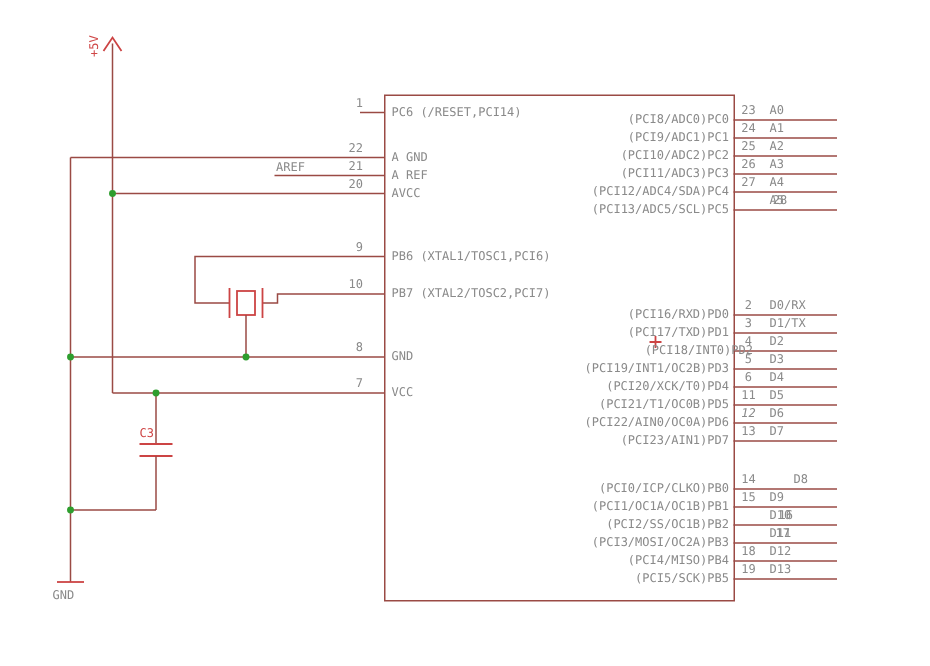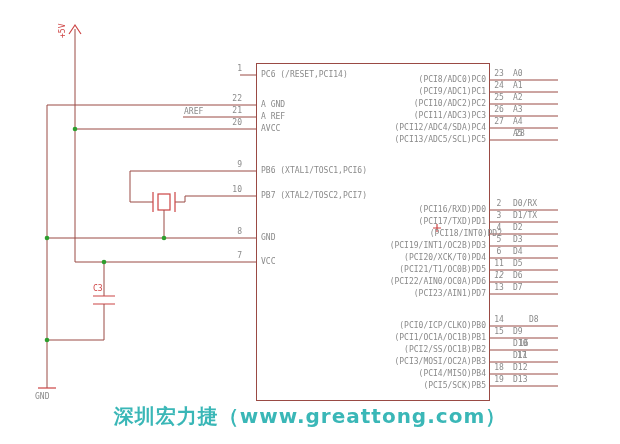--- a/index.html
+++ b/index.html
@@ -91,21 +91,20 @@
       <line x1="489" y1="362" x2="558" y2="362" class="wire"></line>
       <line x1="489" y1="374" x2="558" y2="374" class="wire"></line>
       <line x1="489" y1="386" x2="558" y2="386" class="wire"></line>
     </svg>
 
   <div class="t red plus5v">+5V</div>
   <div class="t gndlbl">GND</div>
   <div class="t areflbl">AREF</div>
   <div class="t red c3lbl">C3</div>
 
-  <div class="watermark">深圳宏力捷（www.greattong.com）</div>
 <div class="t" style="left: 214px; width: 28px; top: 64px; text-align: right;">1</div>
     <div class="t" style="left: 261px; top: 70px;">PC6 (/RESET,PCI14)</div>
     <div class="t" style="left: 214px; width: 28px; top: 94px; text-align: right;">22</div>
     <div class="t" style="left: 261px; top: 100px;">A GND</div>
     <div class="t" style="left: 214px; width: 28px; top: 106px; text-align: right;">21</div>
     <div class="t" style="left: 261px; top: 112px;">A REF</div>
     <div class="t" style="left: 214px; width: 28px; top: 118px; text-align: right;">20</div>
     <div class="t" style="left: 261px; top: 124px;">AVCC</div>
     <div class="t" style="left: 214px; width: 28px; top: 160px; text-align: right;">9</div>
     <div class="t" style="left: 261px; top: 166px;">PB6 (XTAL1/TOSC1,PCI6)</div>

